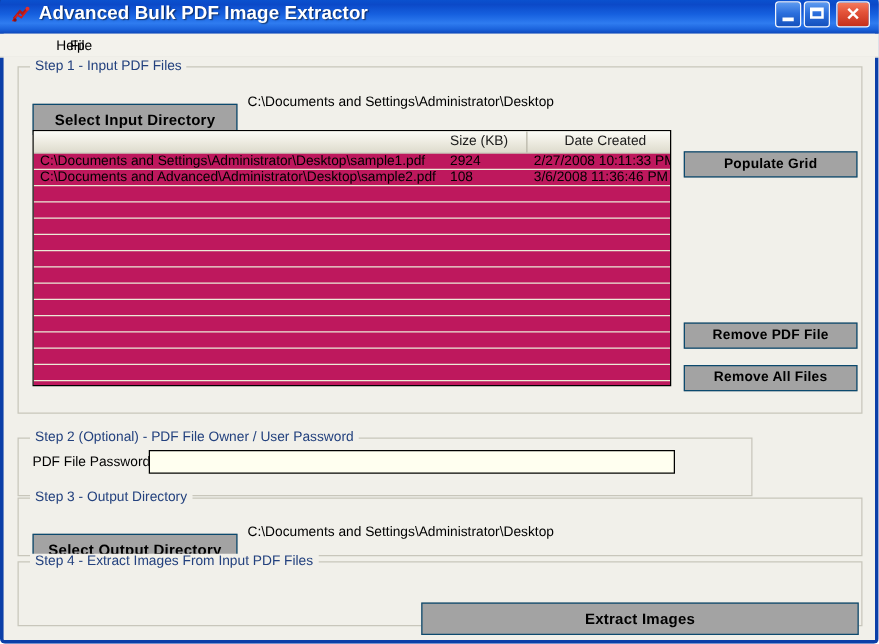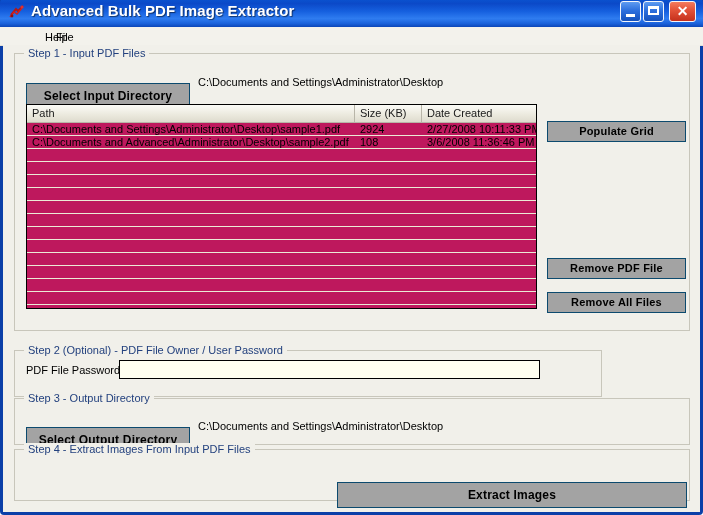--- a/index.html
+++ b/index.html
@@ -225,21 +225,21 @@
     font-size: 11px;
     color: #1a1a1a;
     padding-left: 5px;
     box-sizing: border-box;
     border-right: 1px solid #b8b5a8;
     overflow: hidden;
     white-space: nowrap;
   }
   .gh-path { left: 0;   width: 328px; }
   .gh-size { left: 328px; width: 67px; }
-  .gh-date { left: 395px; width: 114px; border-right: none; }
+  .gh-date { left: 376px; width: 114px; border-right: none; text-align: right; }
 
   #grid-body {
     position: relative;
     height: 188px;
     background: #be185d;
   }
   .grow {
     position: relative;
     height: 13px;
     border-bottom: 1px solid #ecead6;
@@ -315,21 +315,20 @@
   <div id="client">
 
     <div class="groupbox" id="gb-step1">
       <div class="gb-label">Step 1 - Input PDF Files</div>
 
       <div class="flatbtn" id="btn-select-input">Select Input Directory</div>
       <div class="pathlabel" id="path-input">C:\Documents and Settings\Administrator\Desktop</div>
 
       <div id="grid">
         <div id="grid-header">
-          <div class="gh-cell gh-path">Path</div>
           <div class="gh-cell gh-size">Size (KB)</div>
           <div class="gh-cell gh-date">Date Created</div>
         </div>
         <div id="grid-body">
             <div class="grow">
               <div class="gc gc-path">C:\Documents and Settings\Administrator\Desktop\sample1.pdf</div>
               <div class="gc gc-size">2924</div>
               <div class="gc gc-date">2/27/2008 10:11:33 PM</div>
             </div>
             <div class="grow">

